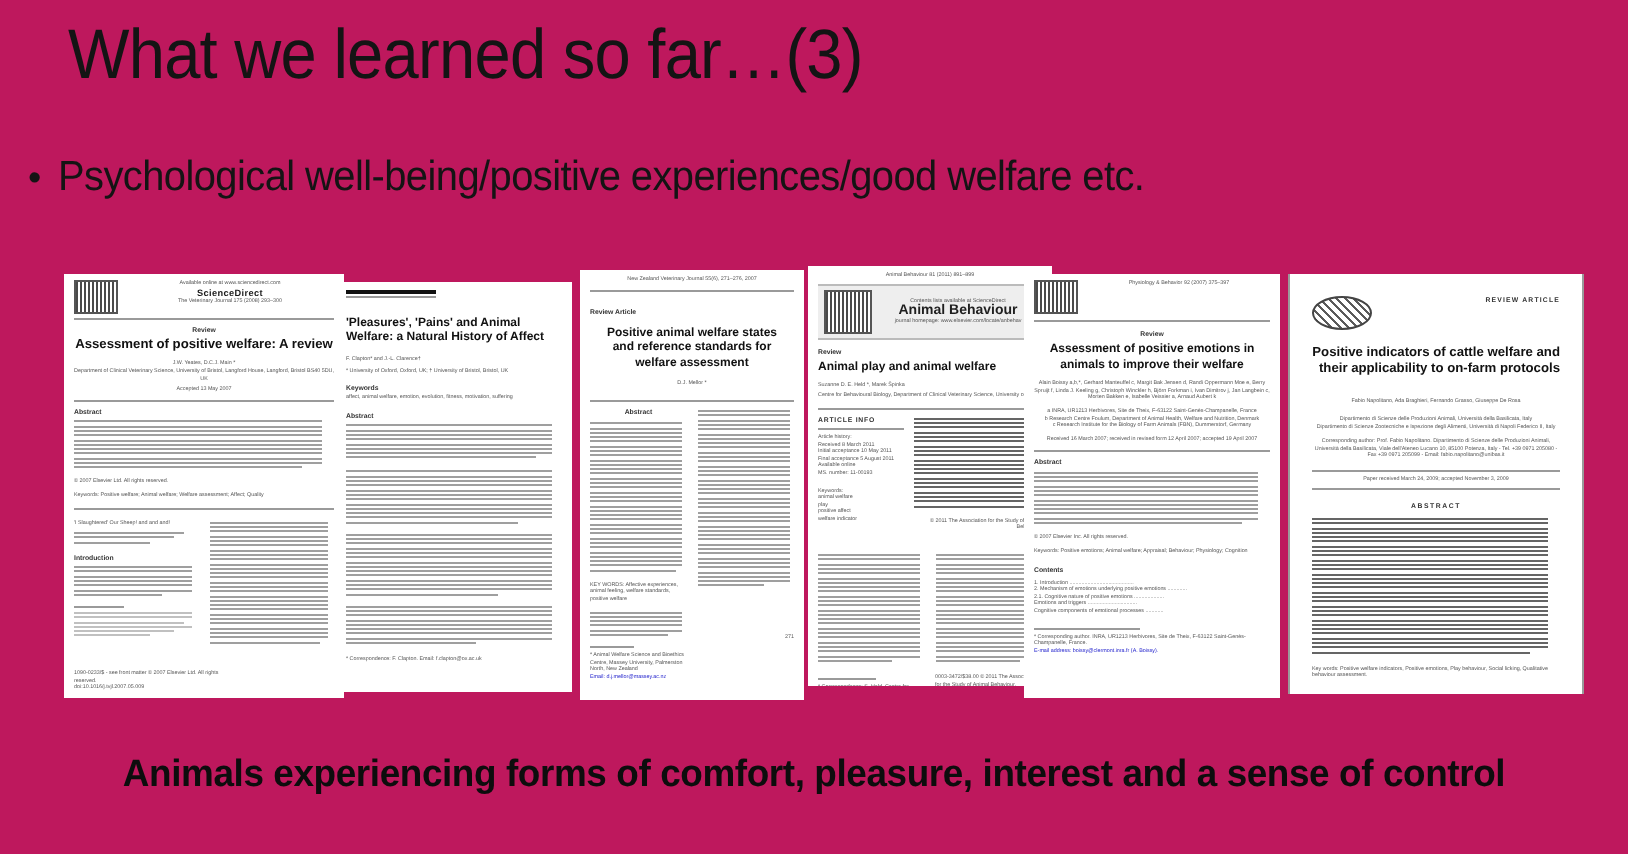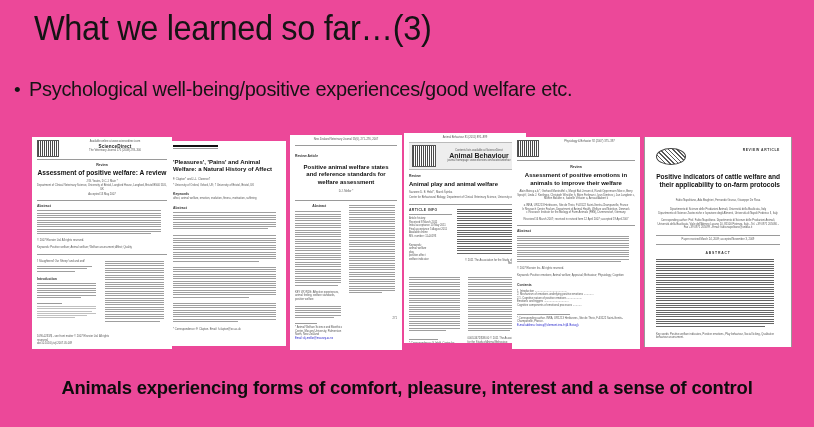--- a/index.html
+++ b/index.html
@@ -12,21 +12,21 @@
     height: 427px;
     overflow: hidden;
     font-family: "Liberation Sans", sans-serif;
     color: #000000;
     position: relative;
   }
 
   .slide {
     position: absolute;
     inset: 0;
-    background: #ec4899;
+    background: #be185d;
   }
 
   
   .slide-title {
     position: absolute;
     left: 34px;
     top: 6px;
     font-size: 35px;
     line-height: 44px;
     font-weight: 400;

